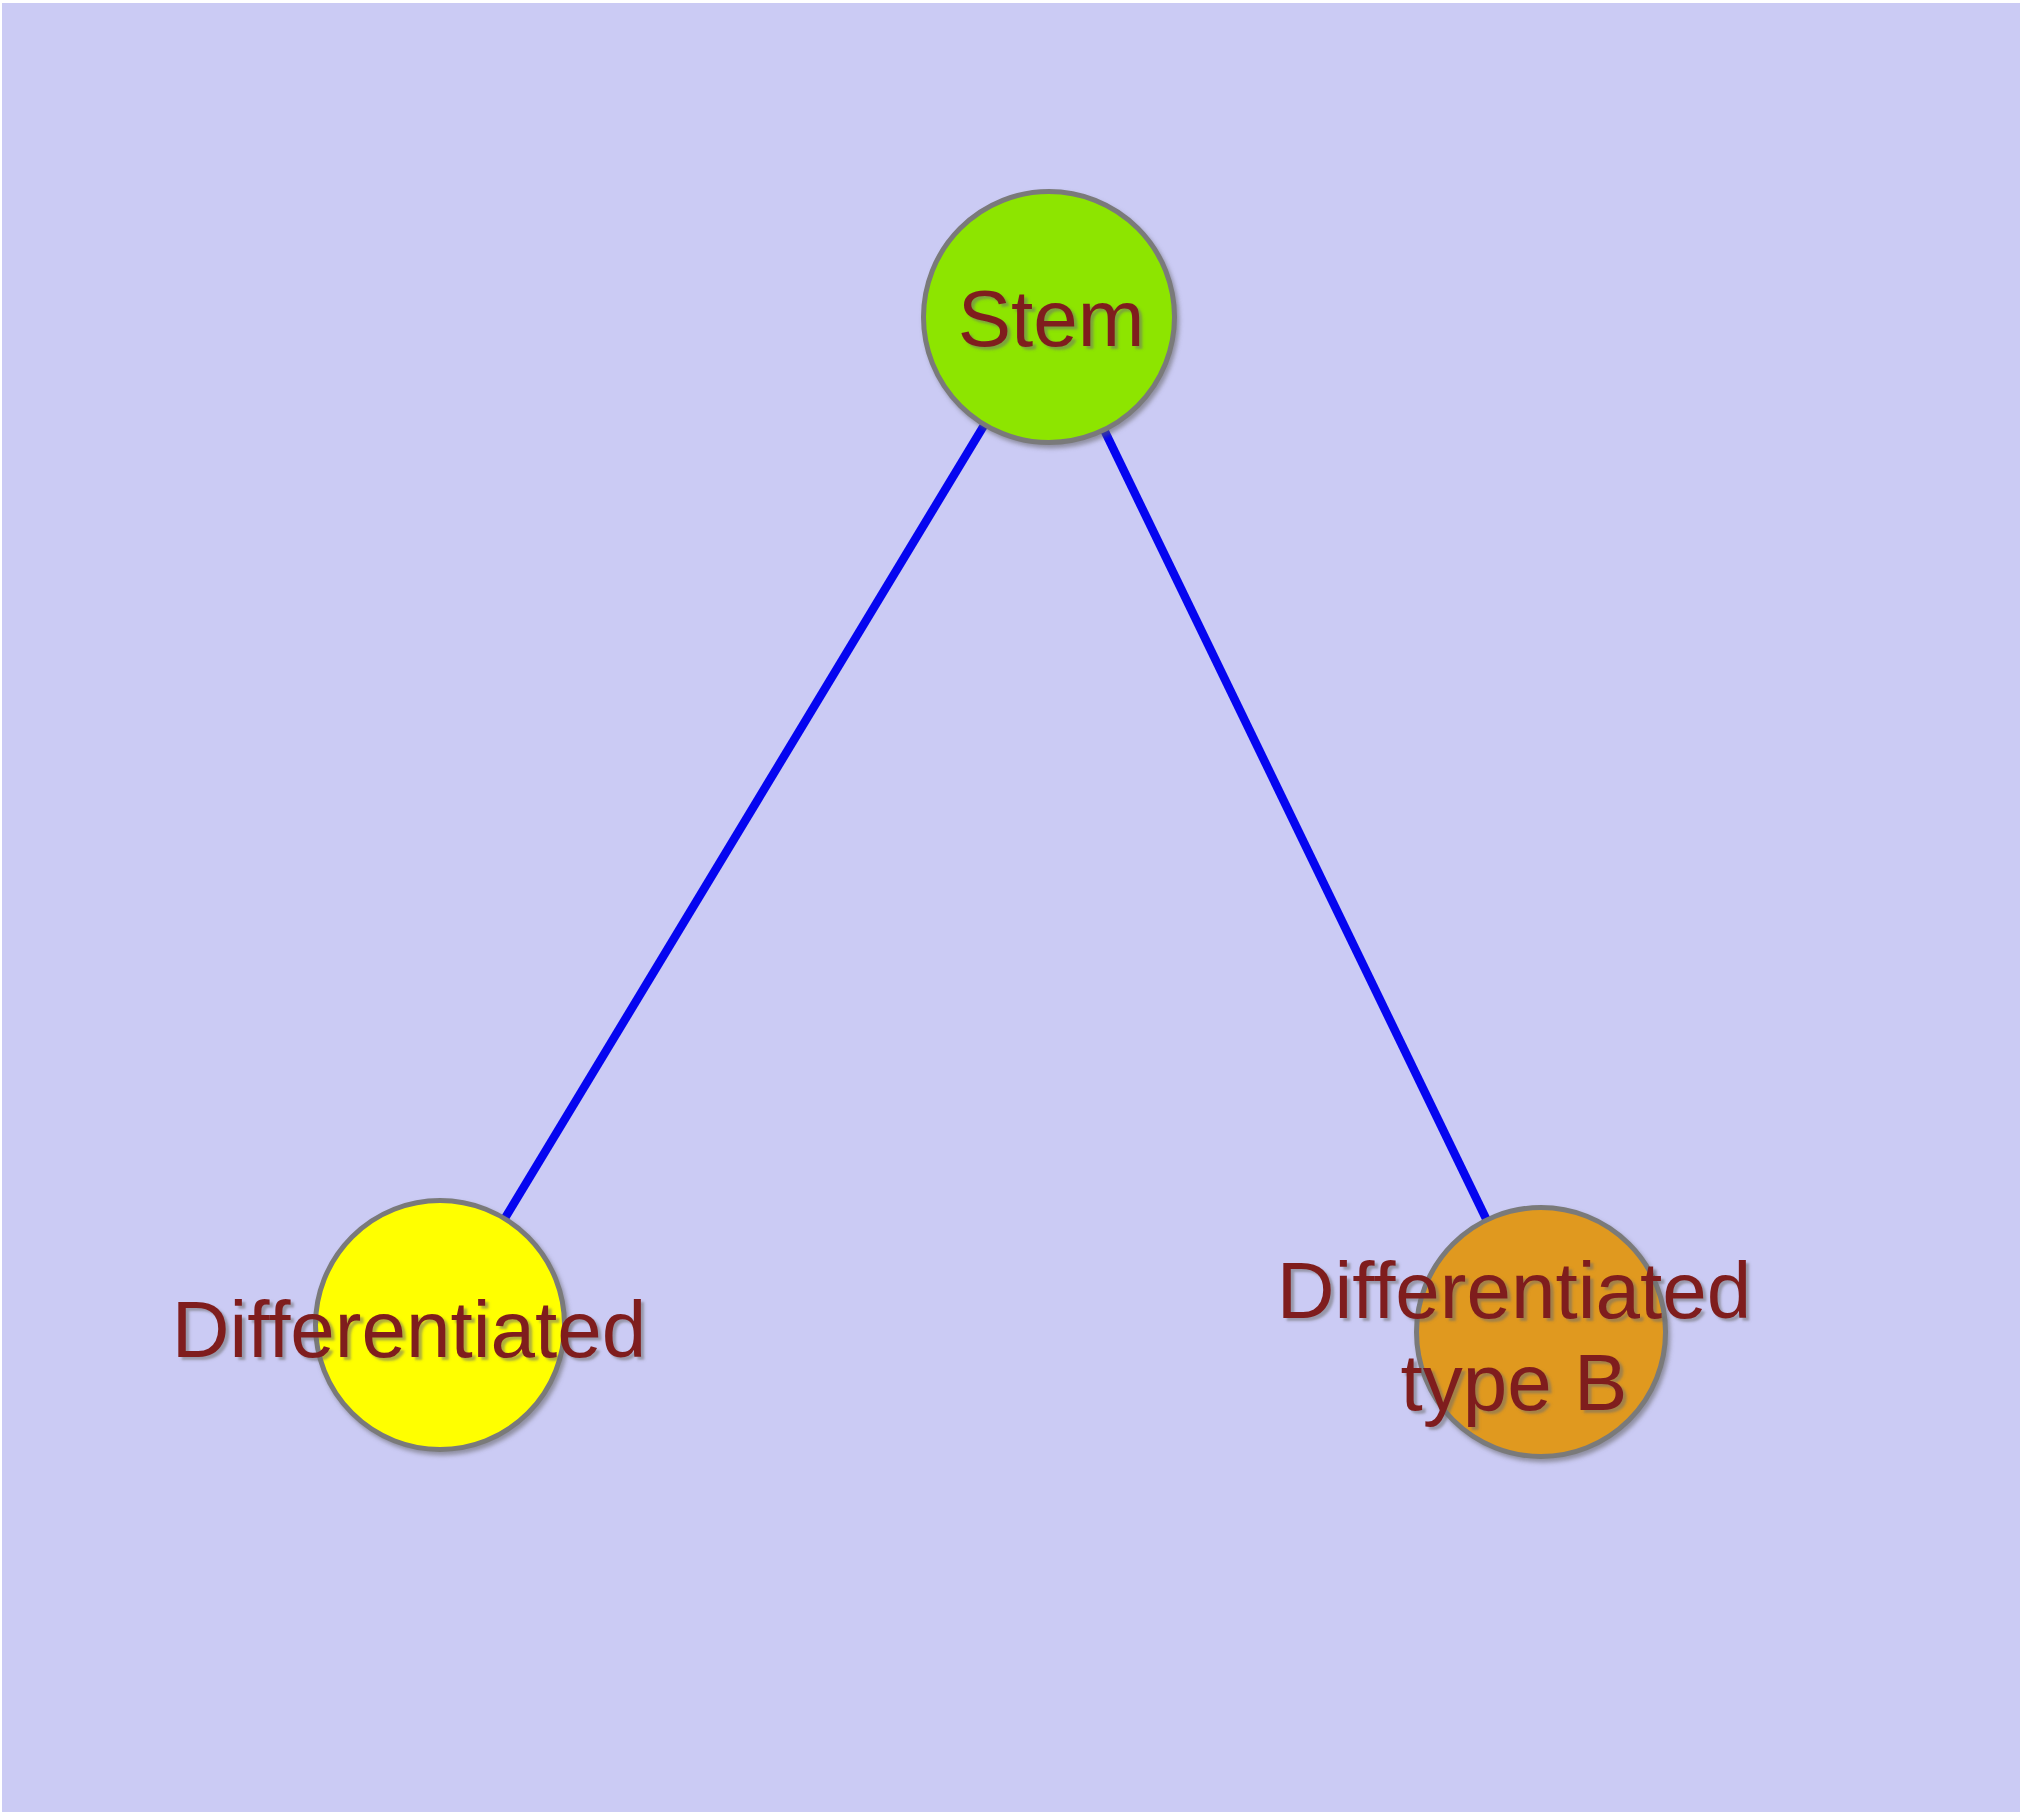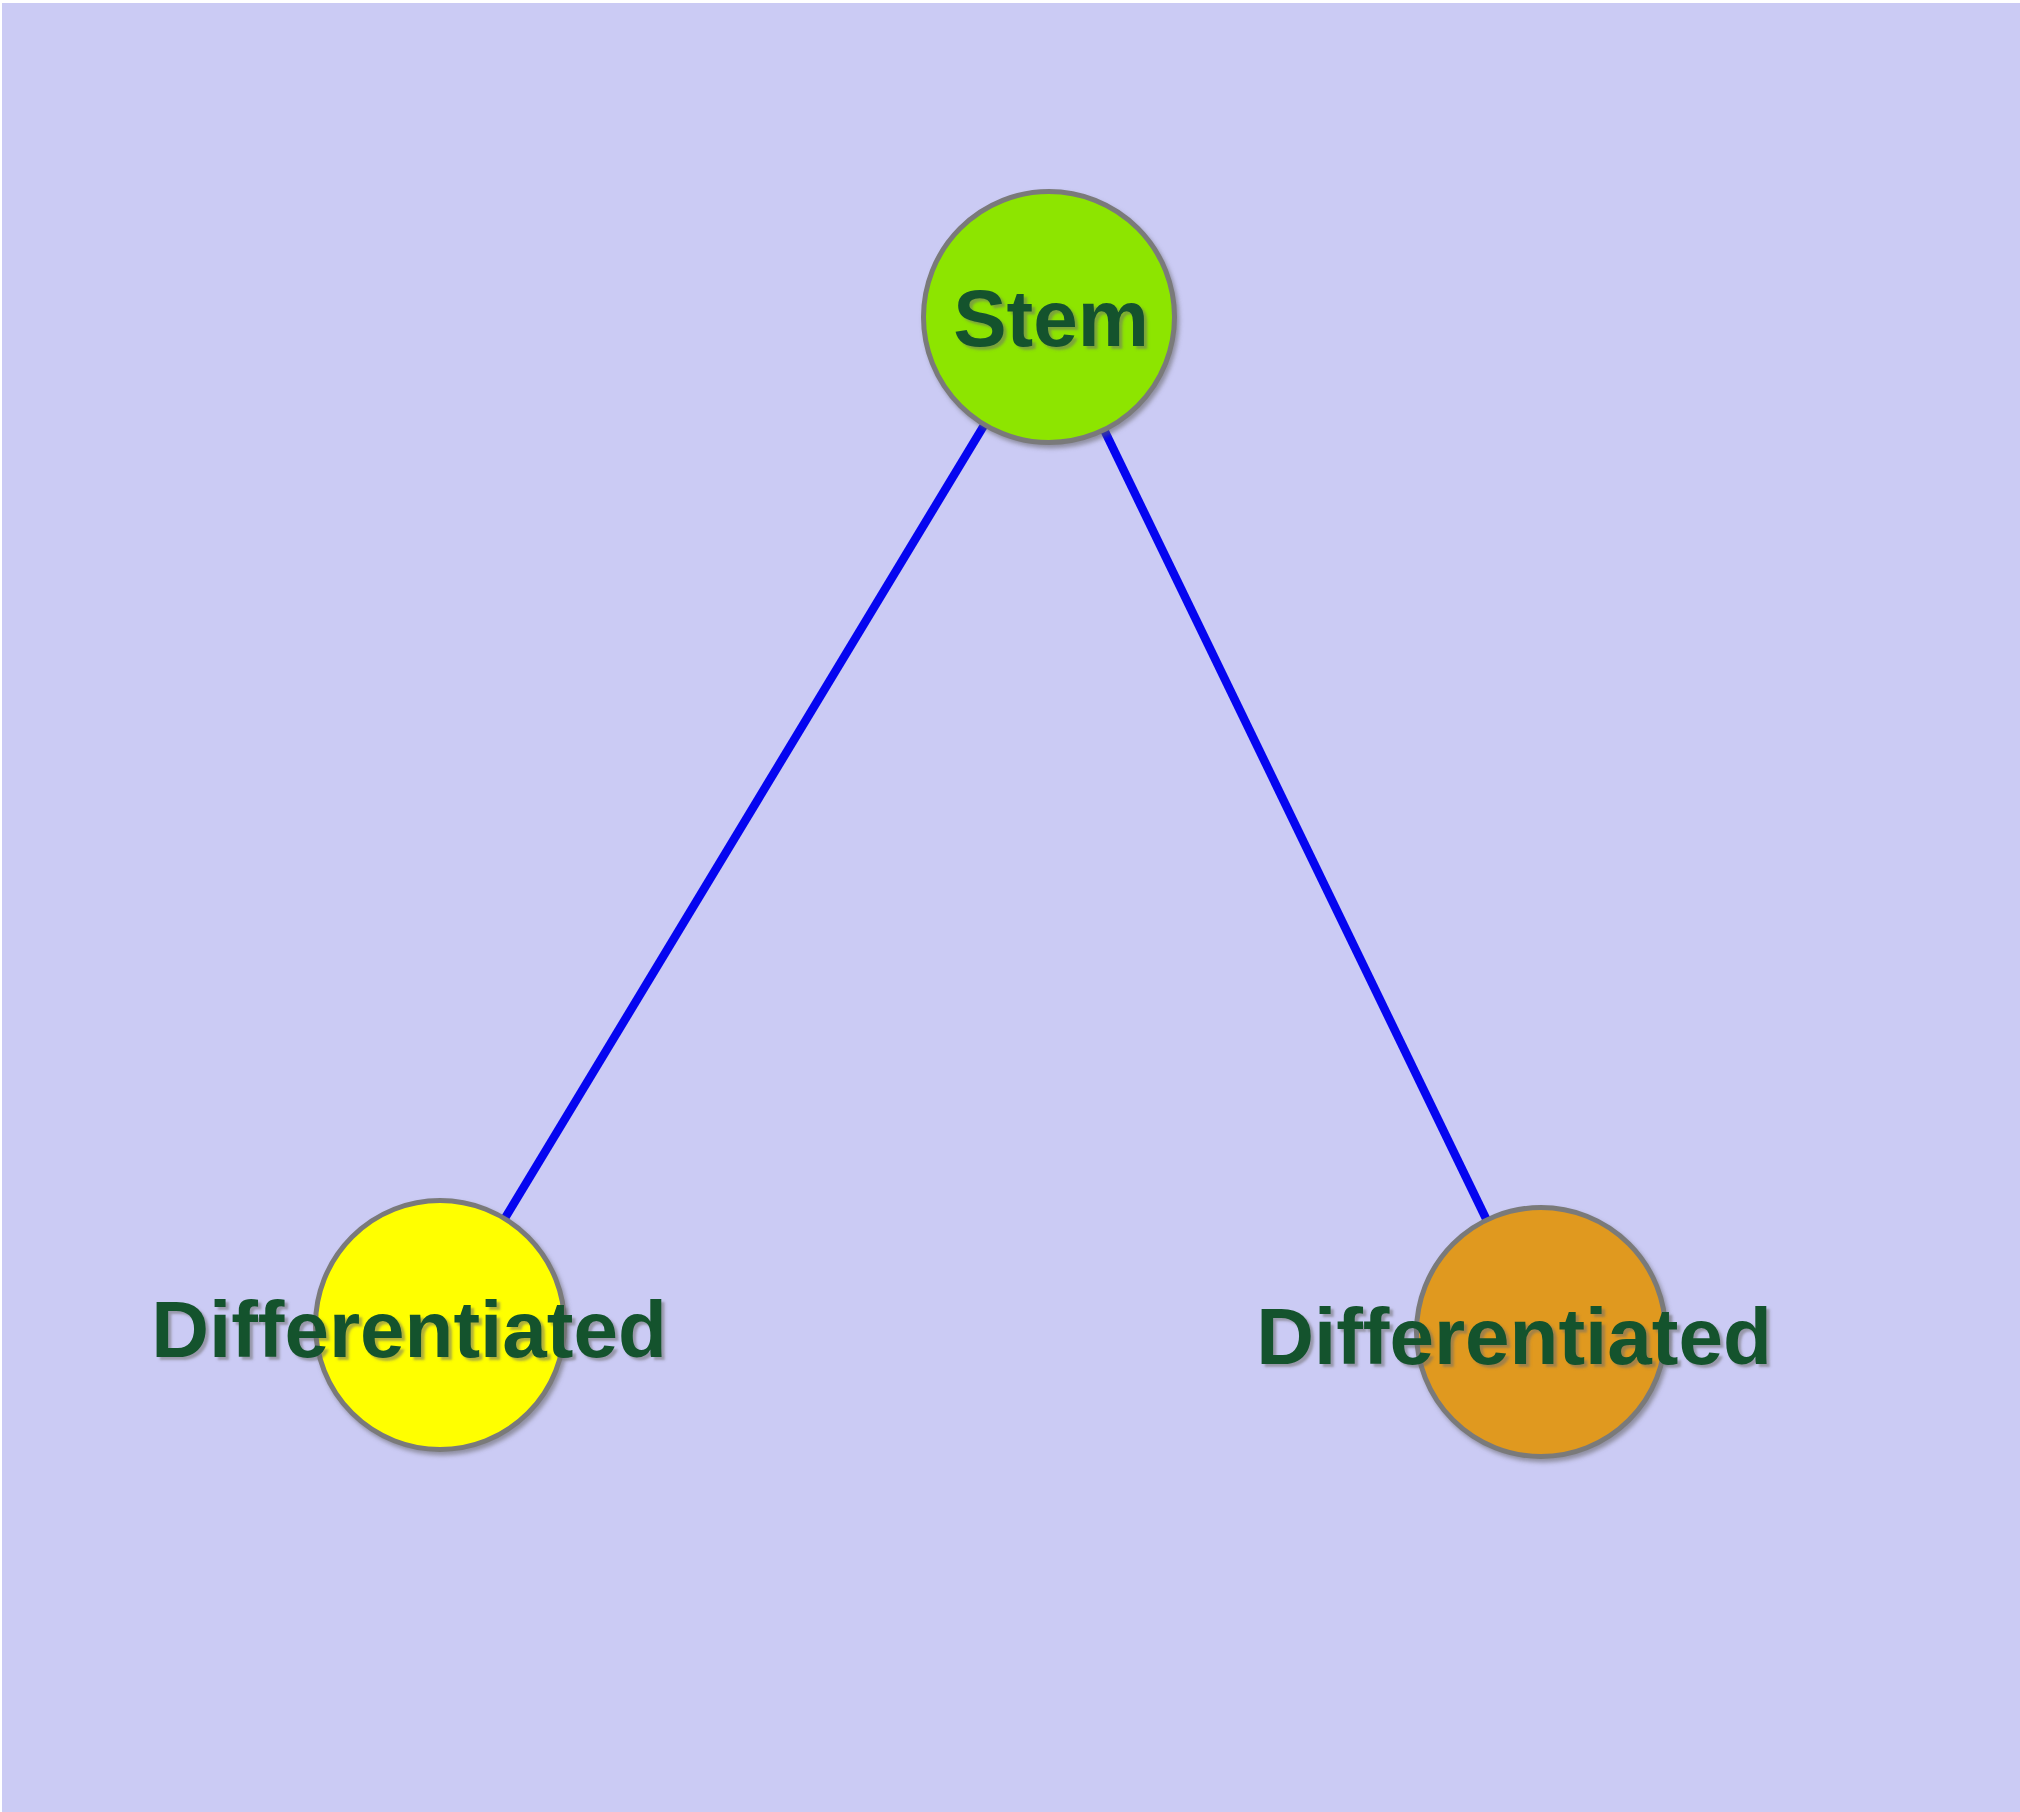--- a/index.html
+++ b/index.html
@@ -52,22 +52,22 @@
   .node-type-b {
     left: 1414px;
     top: 1205px;
     width: 254px;
     height: 254px;
   }
   .node-label {
     position: absolute;
     transform: translate(-50%, -50%);
     z-index: 3;
-    color: #14532d;
-    font-weight: bold;
+    color: #7f1d1d;
+    font-weight: normal;
     font-size: 80px;
     line-height: 92px;
     text-align: center;
     white-space: nowrap;
     text-shadow: 3.4px 3.4px 2.5px rgba(110, 110, 110, 0.55);
   }
   .label-stem {
     left: 1051px;
     top: 319px;
   }
@@ -97,14 +97,15 @@
 <div class="node node-type-b" style="background-color: rgb(224, 153, 31);"></div>
 
 <div class="node-label label-stem">Stem</div>
 
 <div class="node-label label-type-a">
   <div>Differentiated</div>
 </div>
 
 <div class="node-label label-type-b">
   <div>Differentiated</div>
+  <div>type B</div>
 </div>
 
 
 </body></html>

